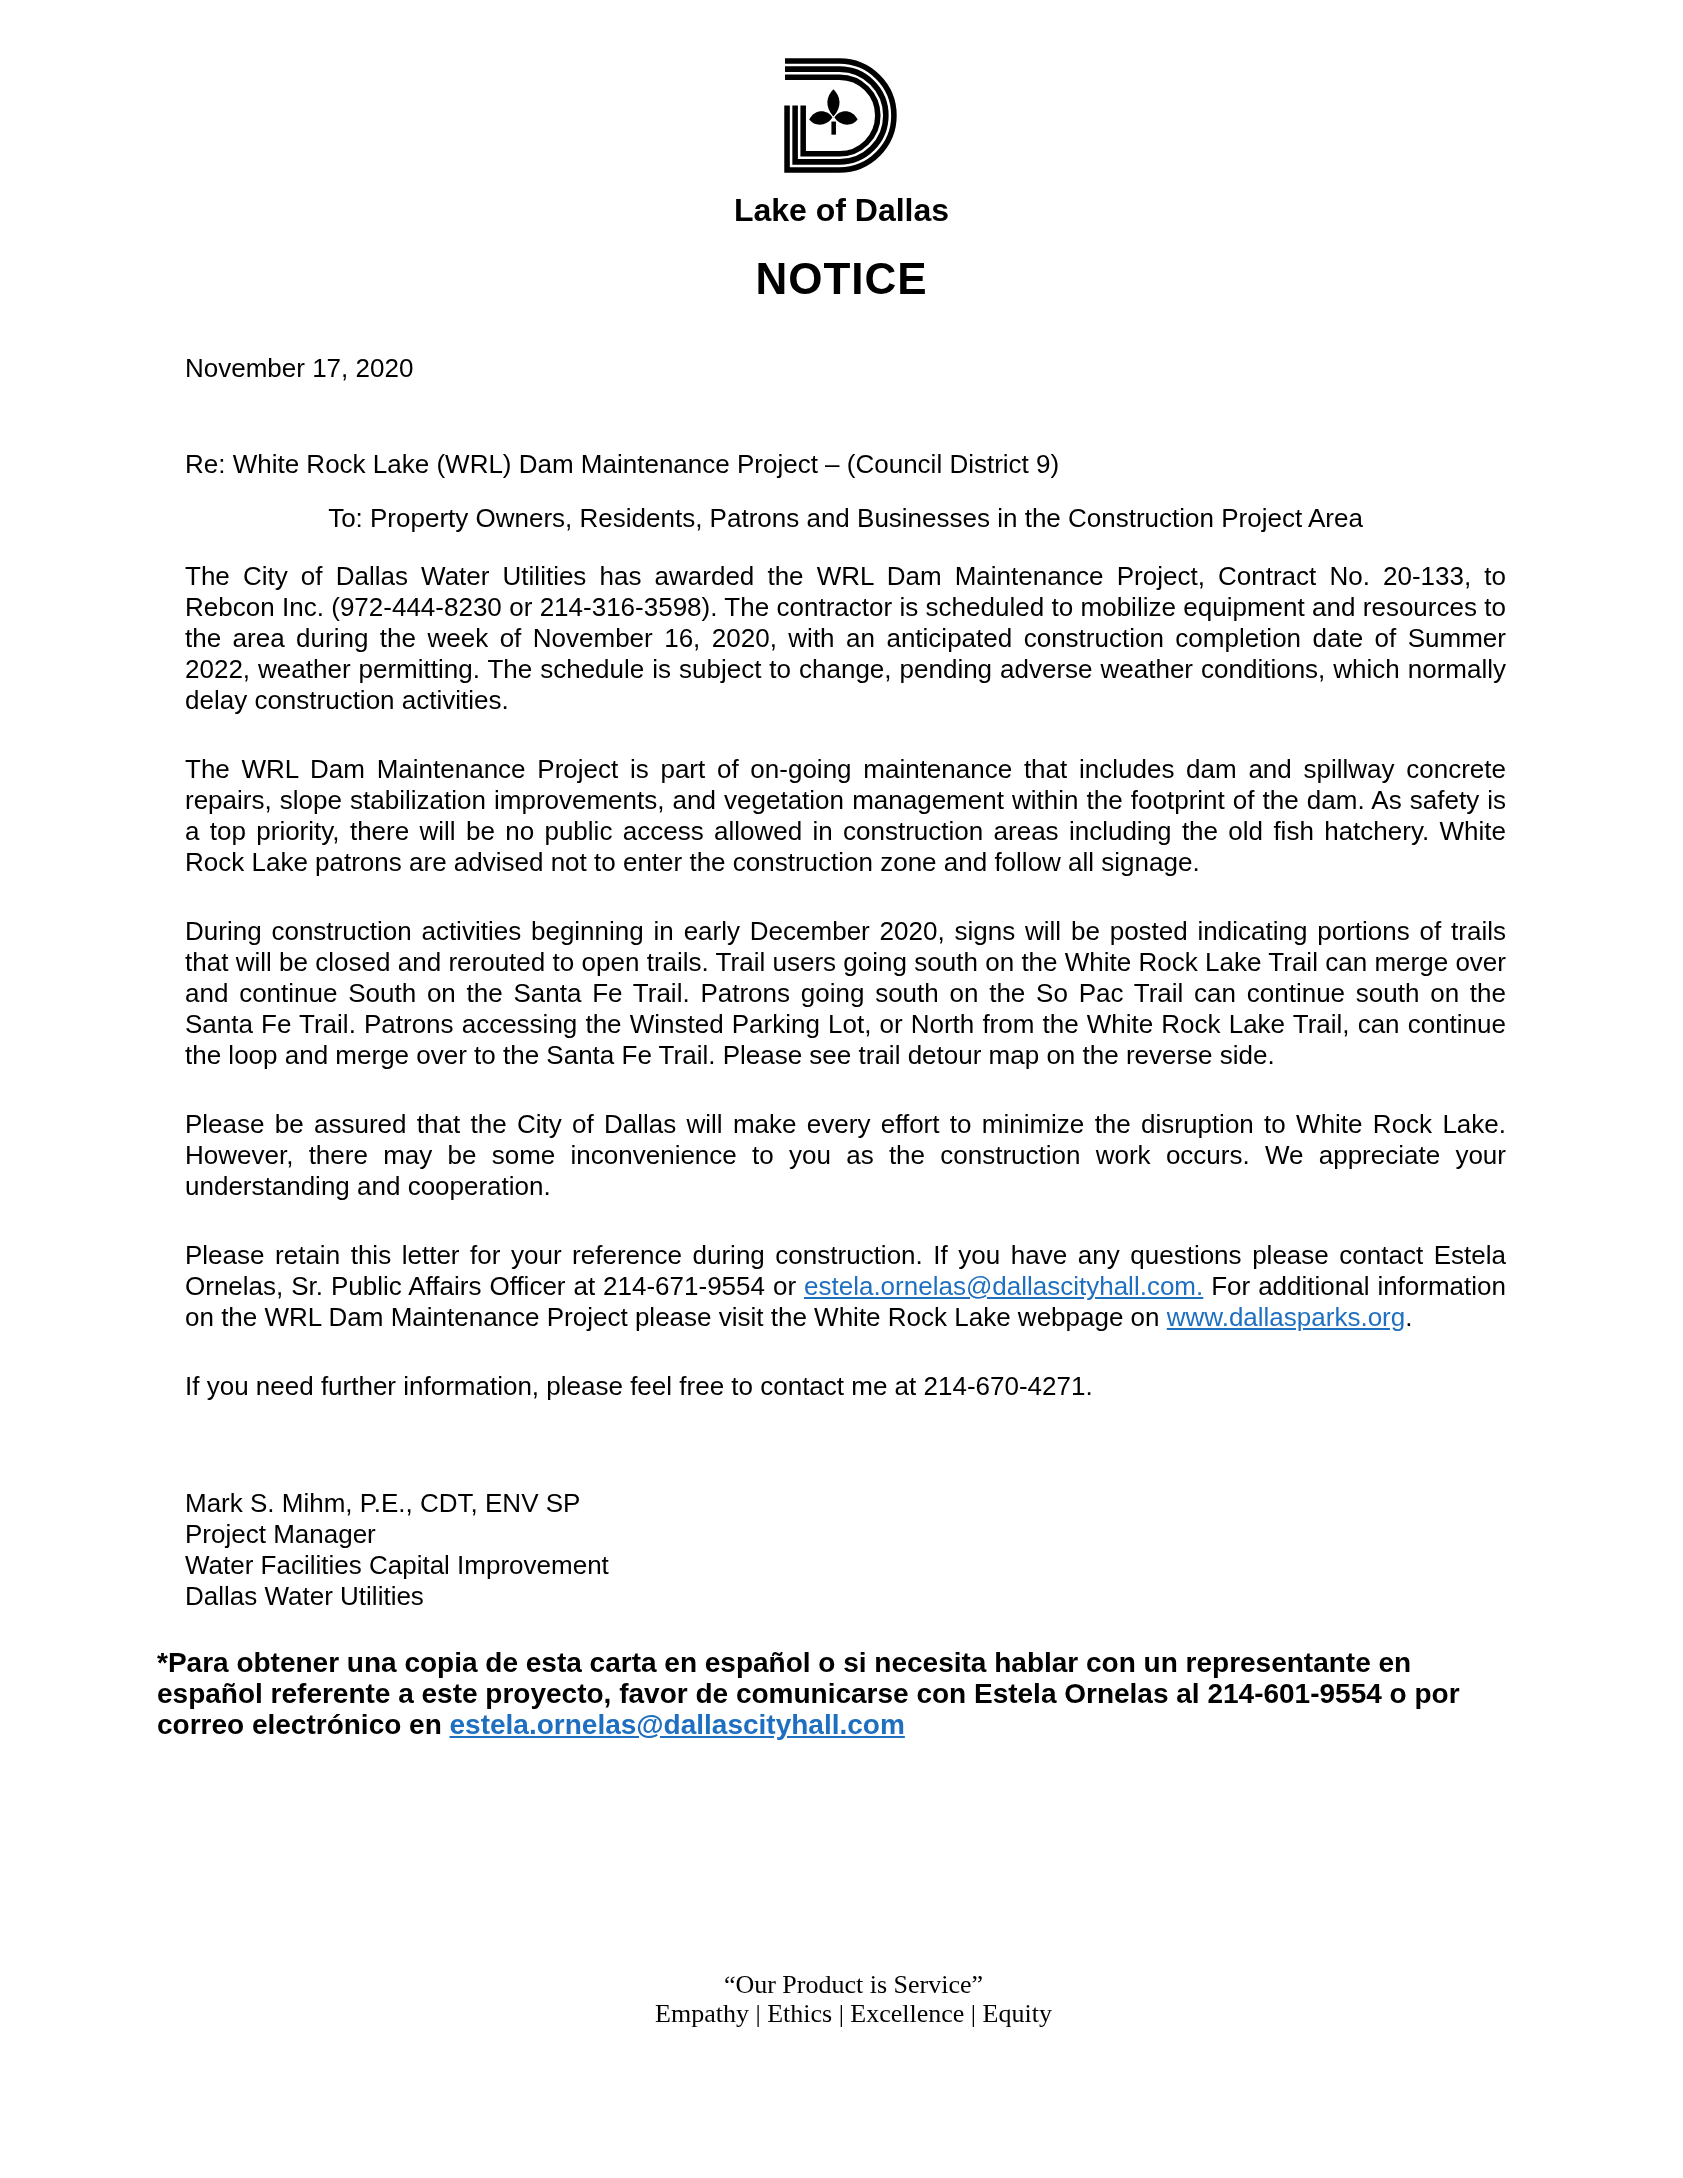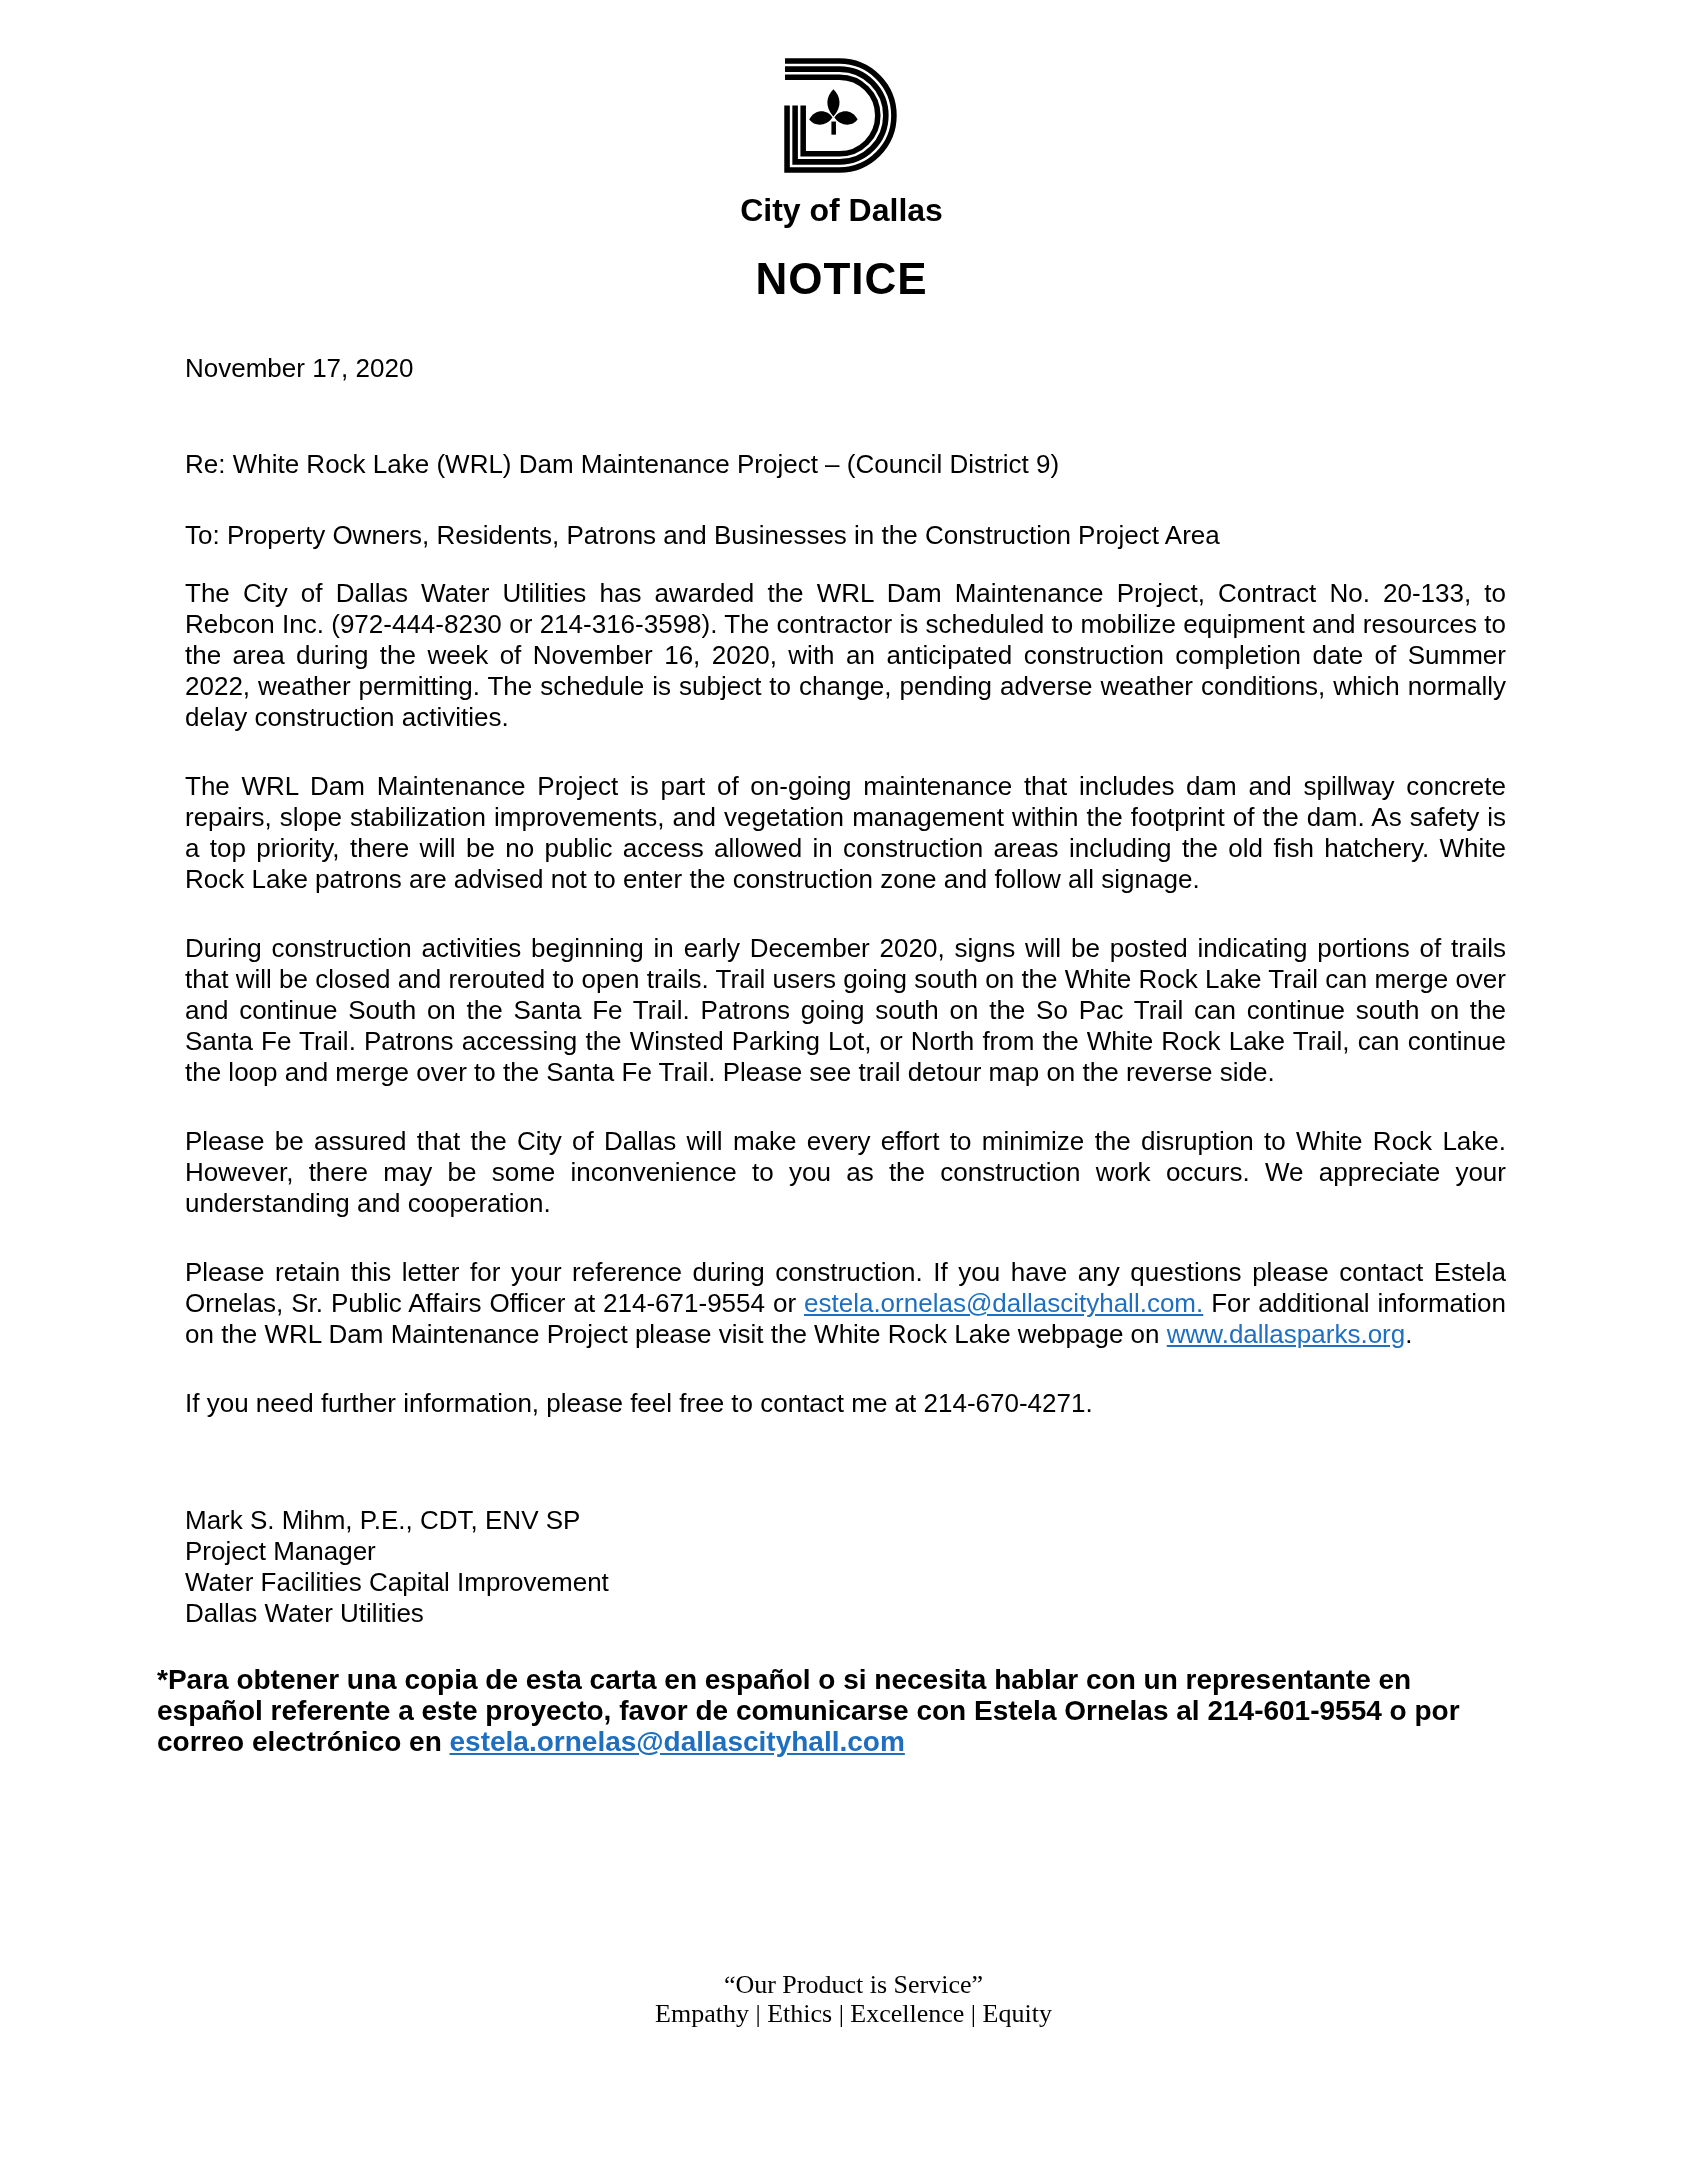--- a/index.html
+++ b/index.html
@@ -32,21 +32,21 @@
     font-size: 44px;
     line-height: 46px;
     letter-spacing: 1px;
     margin-top: 28px;
   }
 
   .body-text { font-size: 26px; line-height: 31px; }
 
   .date-line { margin-top: 51px; }
   .re-line   { margin-top: 65px; }
-  .to-line   { margin-top: 40px; }
+  .to-line   { margin-top: 23px; text-align: center; }
 
   .para { margin-top: 38px; text-align: justify; }
   .para.first { margin-top: 27px; }
   .para.no-justify { text-align: left; }
 
   .signature-block { margin-top: 86px; }
 
   .spanish-note {
     margin-top: 35px;
     margin-left: -28px;
@@ -88,21 +88,21 @@
           <path d="M 4 22 H 58 A 38 38 0 0 1 58 98 H 22 V 50"></path>
         </g>
         <g fill="#000000" stroke="none">
           <path d="M 52 34 C 59 41 61 51 52 61 C 43 51 45 41 52 34 Z"></path>
           <path d="M 28 64 C 34 53 46 54 51 62 C 46 70 34 72 28 64 Z"></path>
           <path d="M 76 64 C 70 53 58 54 53 62 C 58 70 70 72 76 64 Z"></path>
           <rect x="50" y="66" width="4.5" height="13"></rect>
         </g>
       </svg>
     </span>
-    <div class="org-name">City of Dallas</div>
+    <div class="org-name">Lake of Dallas</div>
   </div>
 
   <div class="notice-title">NOTICE</div>
 
   <div class="content body-text">
 
     <div class="date-line">November 17, 2020</div>
 
     <div class="re-line">Re: White Rock Lake (WRL) Dam Maintenance Project – (Council District 9)</div>
 

